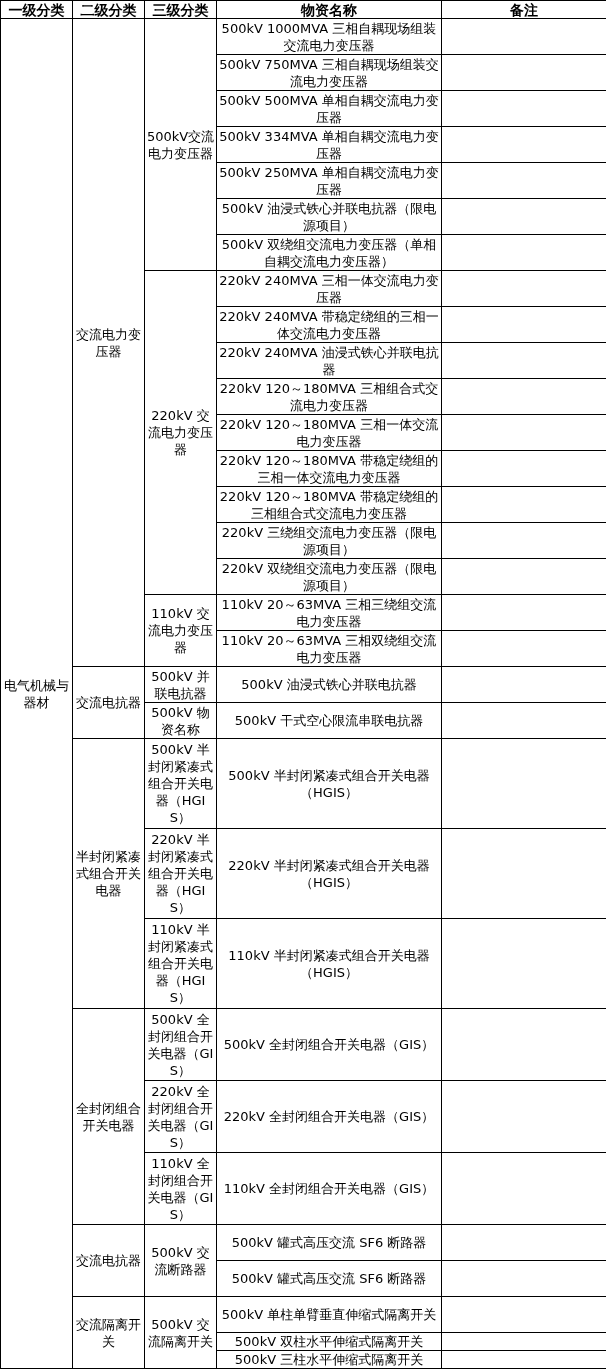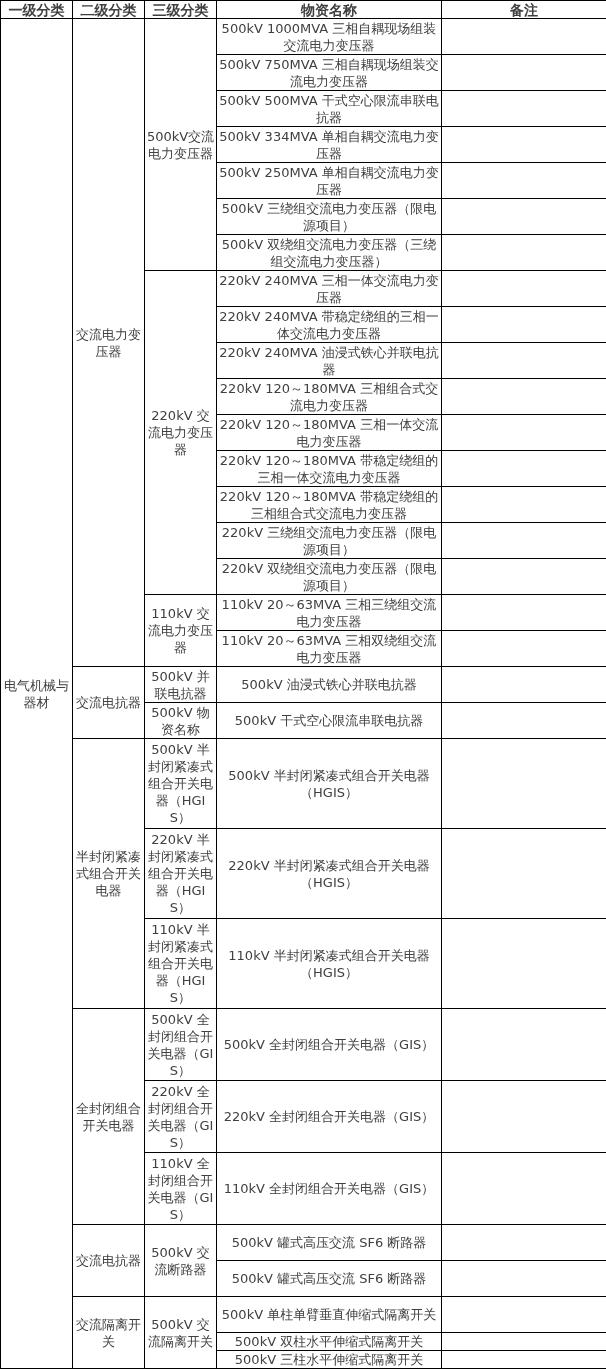--- a/index.html
+++ b/index.html
@@ -3,21 +3,21 @@
   <meta charset="utf-8">
   <style>
     html, body { margin: 0; padding: 0; background: #ffffff; }
     body { width: 606px; height: 1369px; overflow: hidden; }
     table.sheet {
       border-collapse: collapse;
       table-layout: fixed;
       width: 606px;
       font-family: "DejaVu Sans", "Liberation Sans", sans-serif;
       font-size: 13px;
-      color: #404040;
+      color: #000000;
     }
     table.sheet td, table.sheet th {
       border: 1px solid #000000;
       padding: 0 1px;
       text-align: center;
       vertical-align: middle;
       line-height: 17px;
       overflow: hidden;
       word-break: break-all;
     }
@@ -67,37 +67,37 @@
       <td class="c2" rowspan="18">交流电力变压器</td>
       <td class="c3" rowspan="7">500kV交流电力变压器</td>
       <td class="name">500kV 1000MVA 三相自耦现场组装交流电力变压器</td>
       <td></td>
     </tr>
     <tr class="h36">
       <td class="name">500kV 750MVA 三相自耦现场组装交流电力变压器</td>
       <td></td>
     </tr>
     <tr class="h36">
-      <td class="name">500kV 500MVA 干式空心限流串联电抗器</td>
+      <td class="name">500kV 500MVA 单相自耦交流电力变压器</td>
       <td></td>
     </tr>
     <tr class="h36">
       <td class="name">500kV 334MVA 单相自耦交流电力变压器</td>
       <td></td>
     </tr>
     <tr class="h36">
       <td class="name">500kV 250MVA 单相自耦交流电力变压器</td>
       <td></td>
     </tr>
     <tr class="h36">
-      <td class="name">500kV 三绕组交流电力变压器（限电源项目）</td>
-      <td></td>
-    </tr>
-    <tr class="h36">
-      <td class="name">500kV 双绕组交流电力变压器（三绕组交流电力变压器）</td>
+      <td class="name">500kV 油浸式铁心并联电抗器（限电源项目）</td>
+      <td></td>
+    </tr>
+    <tr class="h36">
+      <td class="name">500kV 双绕组交流电力变压器（单相自耦交流电力变压器）</td>
       <td></td>
     </tr>
 
     <tr class="h36">
       <td class="c3" rowspan="9">220kV 交流电力变压器</td>
       <td class="name">220kV 240MVA 三相一体交流电力变压器</td>
       <td></td>
     </tr>
     <tr class="h36">
       <td class="name">220kV 240MVA 带稳定绕组的三相一体交流电力变压器</td>

